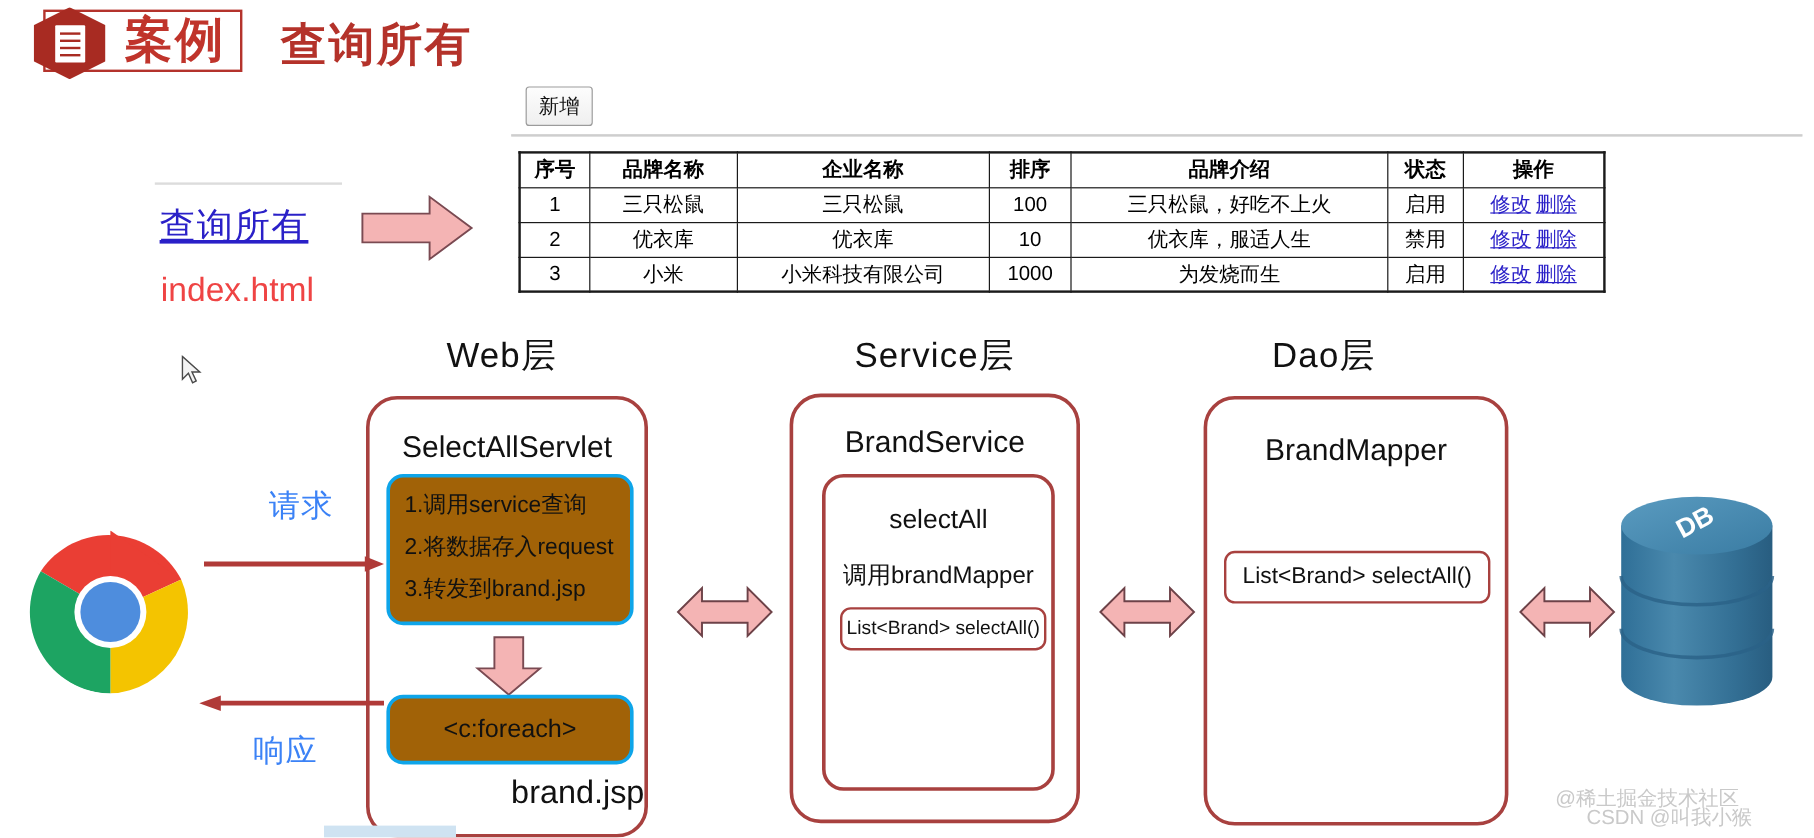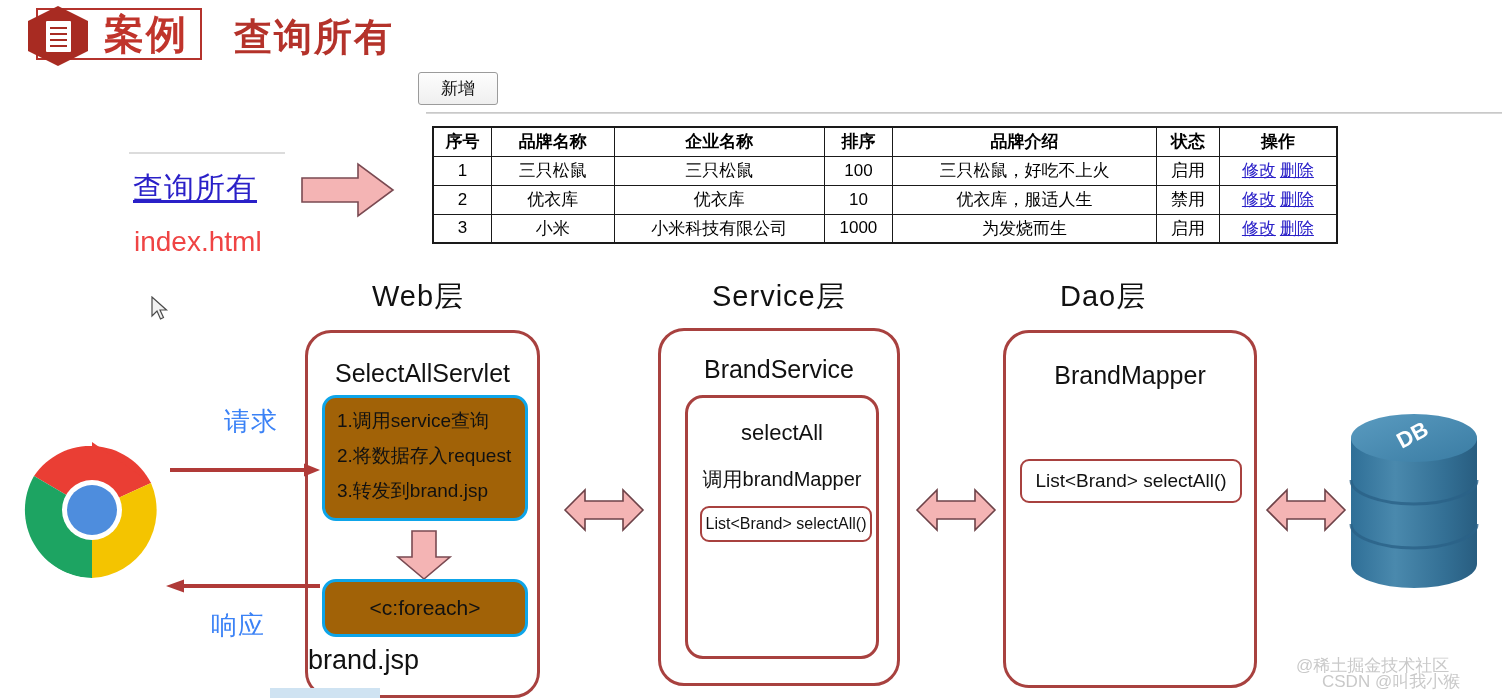--- a/index.html
+++ b/index.html
@@ -42,22 +42,22 @@
     letter-spacing: 2px; line-height: 48px; z-index: 4;
   }
   .hdr-title {
     position: absolute; left: 234px; top: 12px;
     font-size: 38px; font-weight: 600; color: #b4322a;
     letter-spacing: 2px;
   }
 
   
   .btn-add {
-    position: absolute; left: 418px; top: 72px;
-    padding: 4px 22px;
+    position: absolute; left: 438px; top: 72px;
+    padding: 4px 10px;
     font-size: 17px; color: #111;
     background: linear-gradient(#fdfdfd, #efefef);
     border: 1px solid #9b9b9b; border-radius: 3px;
     font-family: "Liberation Sans", sans-serif;
   }
   .hrule {
     position: absolute; left: 426px; top: 112px;
     width: 1076px; height: 2px;
     background: #d7d7d7;
     border-top: 1px solid #c9c9c9;
@@ -153,21 +153,21 @@
   #web-steps .step:nth-child(3) { top: 80px; }
 
   .arrow-pink-down { position: absolute; left: 87px; top: 196px; width: 58px; height: 52px; }
 
   #web-foreach { left: 14px; top: 246px; width: 206px; height: 58px; }
   #web-foreach .lbl {
     position: absolute; width: 100%; text-align: center; top: 14px;
     font-size: 21px; color: #111;
   }
   #web-bottom-label {
-    position: absolute; width: 100%; text-align: left; top: 312px;
+    position: absolute; width: 100%; text-align: right; top: 312px;
     font-size: 27px; color: #111;
   }
 
   
   .inner-red {
     position: absolute; border: 3px solid #a8413f; border-radius: 18px; background: #fff;
   }
   #svc-inner { left: 24px; top: 64px; width: 194px; height: 264px; }
   #svc-method {
     position: absolute; width: 100%; text-align: center; top: 22px;

